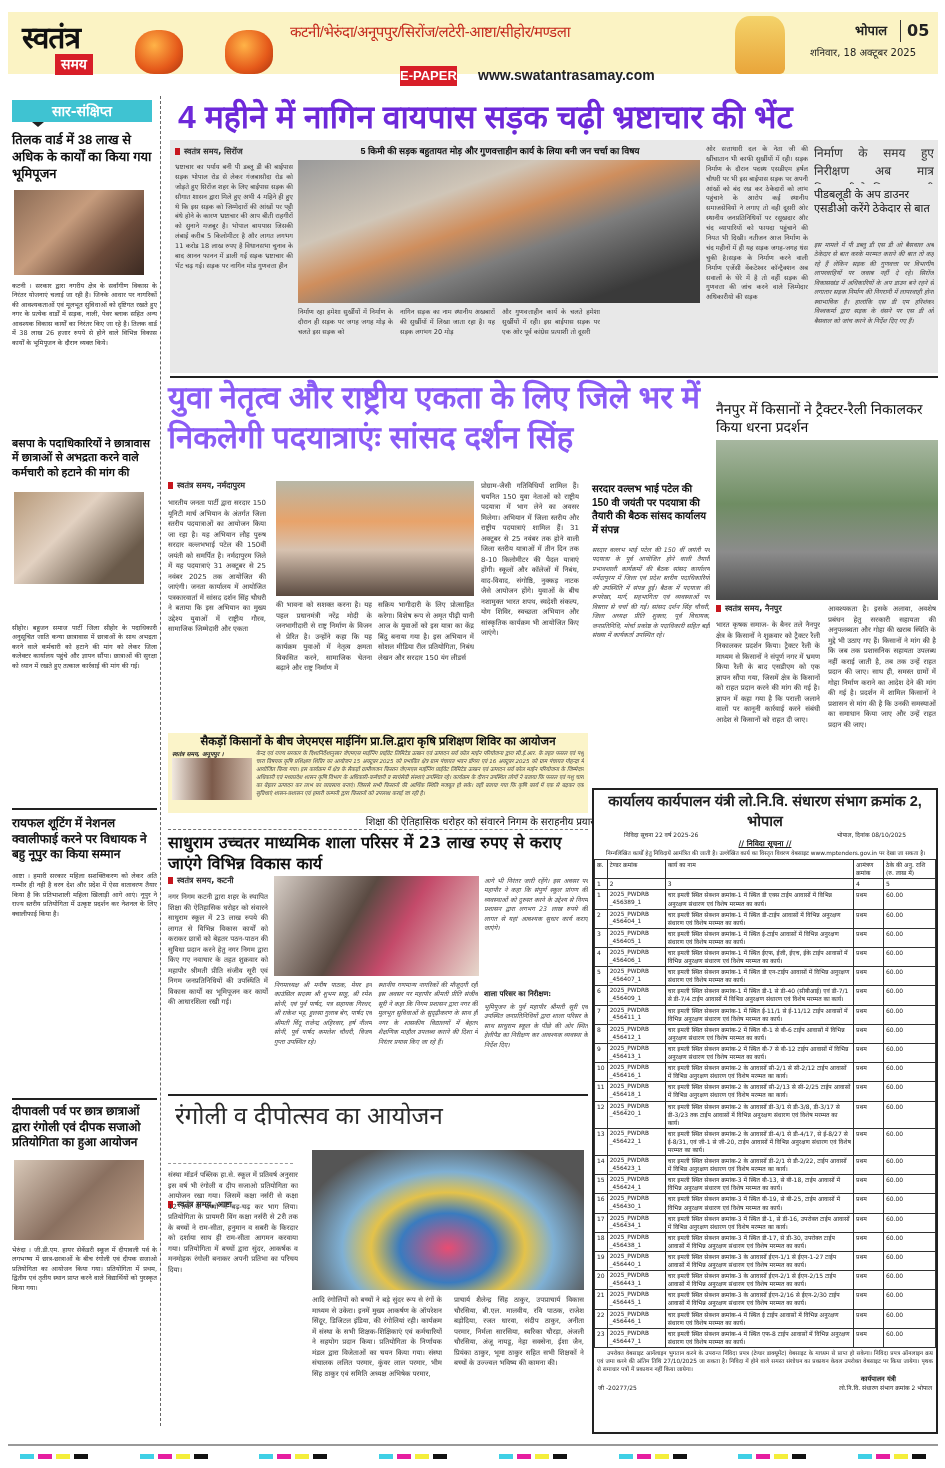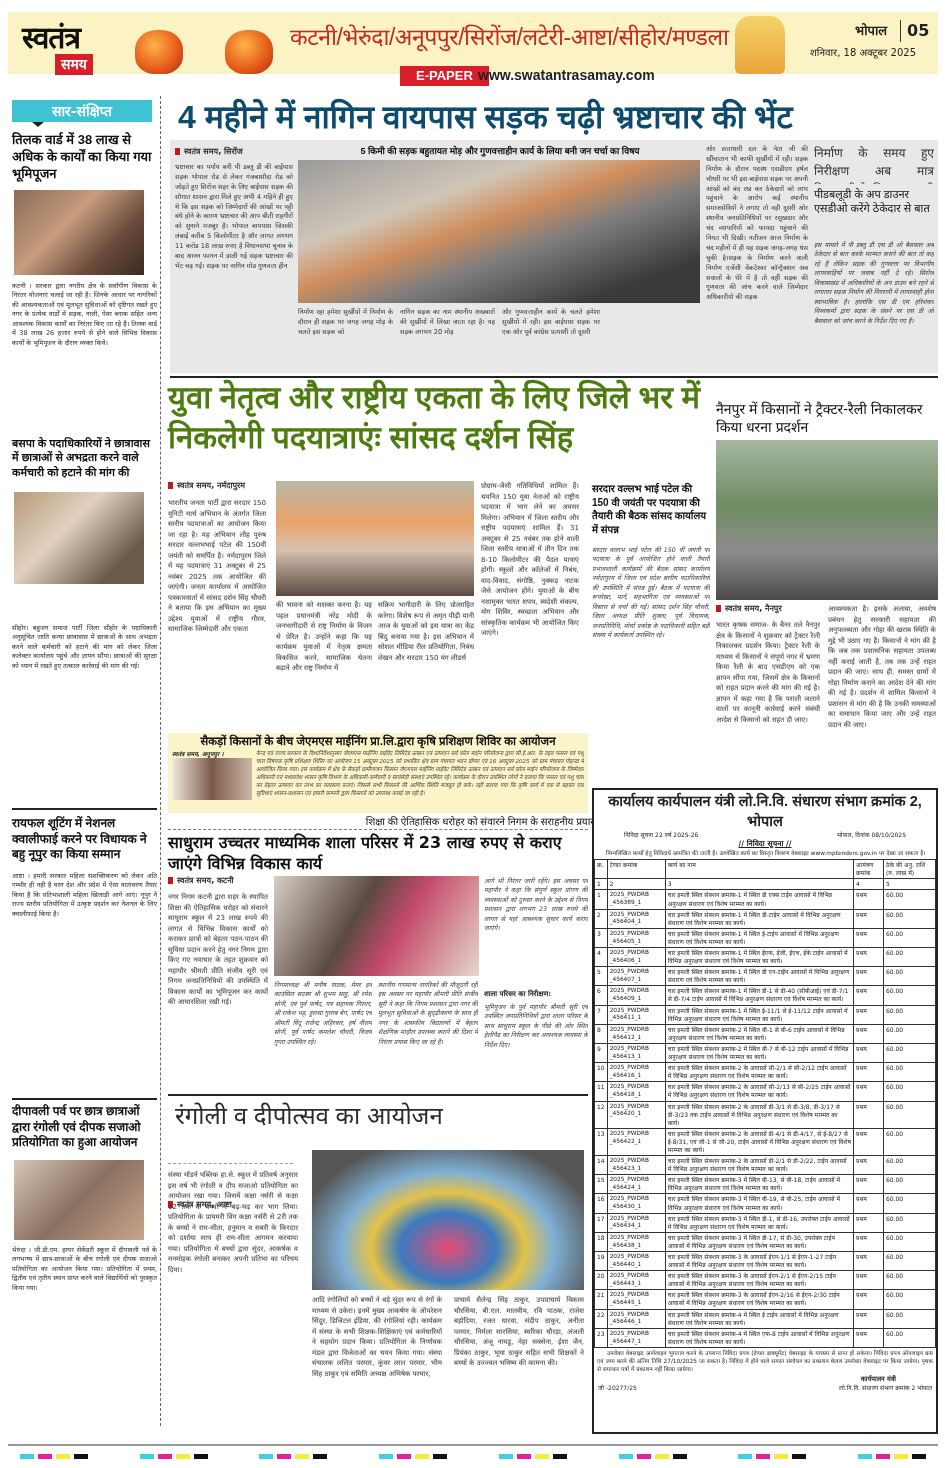--- a/index.html
+++ b/index.html
@@ -5,22 +5,22 @@
 *{box-sizing:border-box;margin:0;padding:0}
 body{width:945px;height:1468px;background:#fff;font-family:"DejaVu Sans",sans-serif;color:#222;position:relative;overflow:hidden;font-size:7px;line-height:1.35}
 .abs{position:absolute}
 
 #masthead{left:8px;top:12px;width:930px;height:62px;background:#fbf3c4}
 #logo-top{left:22px;top:18px;font-family:"DejaVu Serif",serif;font-weight:bold;font-size:30px;color:#111;letter-spacing:-1px}
 #logo-bottom{left:55px;top:54px;background:#d81e28;color:#fff;font-weight:bold;font-size:14px;padding:1px 6px}
 .pot{background:radial-gradient(circle at 40% 35%,#ffb347,#e5591a 60%,#a8300d);border-radius:45% 45% 40% 40%}
 #pot1{left:135px;top:30px;width:48px;height:44px}
 #pot2{left:225px;top:30px;width:48px;height:44px}
-#cities{left:290px;top:22px;font-family:"Liberation Sans",sans-serif;font-size:23px;color:#c52a1e;letter-spacing:-.5px}
-#epaper-badge{left:400px;top:66px;background:#d81e28;color:#fff;font-weight:bold;font-size:13px;padding:1px 16px;font-family:"Liberation Sans",sans-serif}
+#cities{left:290px;top:22px;font-family:"Liberation Sans",sans-serif;font-size:15px;color:#c52a1e;letter-spacing:-.5px}
+#epaper-badge{left:400px;top:66px;background:#d81e28;color:#fff;font-weight:bold;font-size:13px;padding:1px 0;font-family:"Liberation Sans",sans-serif}
 #website{left:478px;top:66px;font-size:14px;font-weight:bold;color:#222;font-family:"Liberation Sans",sans-serif}
 #deity{left:735px;top:16px;width:50px;height:58px;background:linear-gradient(#f4d36a,#e9a53a);border-radius:30% 30% 10% 10%}
 #edition{left:855px;top:22px;font-size:13px;font-weight:bold}
 #page-no{left:900px;top:20px;font-size:16px;font-weight:bold;border-left:1px solid #333;padding-left:6px}
 #dateline{left:810px;top:46px;font-size:10px;font-weight:normal}
 
 .vdash{border-left:1px dashed #666}
 .hrule{border-top:2px solid #222}
 
 .sar{left:12px;top:100px;width:140px;height:22px;background:#3fc3d2;color:#fff;font-weight:bold;font-size:14px;text-align:center;line-height:22px}
@@ -73,36 +73,36 @@
 
 <div class="abs hrule" style="left:12px;top:808px;width:145px"></div>
 <div class="abs lhead" style="left:12px;top:816px;width:145px;font-size:12px">रायफल शूटिंग में नेशनल क्वालीफाई करने पर विधायक ने बहु नूपुर का किया सम्मान</div>
 <div class="abs ltext" style="left:12px;top:872px;width:145px;height:225px">आष्टा । हमारी सरकार महिला सशक्तिकरण को लेकर अति गम्भीर ही नही है वरन देश और प्रदेश में ऐसा वातावरण तैयार किया है कि प्रतिभाशाली महिला खिलाड़ी आगे आएं। नूपुर ने राज्य स्तरीय प्रतियोगिता में उत्कृष्ट प्रदर्शन कर नेशनल के लिए क्वालीफाई किया है।</div>
 
 <div class="abs hrule" style="left:12px;top:1098px;width:145px"></div>
 <div class="abs lhead" style="left:12px;top:1104px;width:145px;font-size:12px">दीपावली पर्व पर छात्र छात्राओं द्वारा रंगोली एवं दीपक सजाओ प्रतियोगिता का हुआ आयोजन</div>
 <div class="abs photo" style="left:14px;top:1160px;width:130px;height:80px;background:linear-gradient(135deg,#d8c8b8,#8a7060 50%,#c7a68c)"></div>
 <div class="abs ltext" style="left:12px;top:1246px;width:145px;height:170px">भेरुंदा । जी.डी.एम. हायर सेकेंडरी स्कूल में दीपावली पर्व के लगभग्ष्य में छात्र-छात्राओं के बीच रंगोली एवं दीपक सजाओ प्रतियोगिता का आयोजन किया गया। प्रतियोगिता में प्रथम, द्वितीय एवं तृतीय स्थान प्राप्त करने वाले विद्यार्थियों को पुरस्कृत किया गया।</div>
 
-<div class="abs mhead" style="left:178px;top:98px;width:760px;font-size:32px;line-height:1.2;color:#0c4a6e">4 महीने में नागिन वायपास सड़क चढ़ी भ्रष्टाचार की भेंट</div>
+<div class="abs mhead" style="left:178px;top:98px;width:760px;font-size:32px;line-height:1.2;color:#6d28d9">4 महीने में नागिन वायपास सड़क चढ़ी भ्रष्टाचार की भेंट</div>
 <div class="abs grey" style="left:170px;top:140px;width:768px;height:233px"></div>
 <div class="abs byline" style="left:175px;top:147px">स्वतंत्र समय, सिरोंज</div>
 <div class="abs ctext" style="left:175px;top:163px;width:118px;height:205px;font-size:6.6px">भ्रष्टाचार का पर्याय बनी पी डब्लू डी की बाईपास सड़क भोपाल रोड से लेकर गंजबासौदा रोड को जोड़ते हुए सिरोंज शहर के लिए बाईपास सड़क की सौगात शासन द्वारा मिले हुए अभी 4 महिने ही हुए थे कि इस सड़क को जिम्मेदारों की आंखों पर पट्टी बंधे होने के कारण भ्रष्टाचार की आप बीती राहगीरों को सुनाने मजबूर है। भोपाल बायपास जिसकी लंबाई करीब 5 किलोमीटर है और लागत लगभग 11 करोड 18 लाख रुपए है विधानसभा चुनाव के बाद आनन फानन में डाली गई सड़क भ्रष्टाचार की भेंट चढ़ गई। सड़क पर नागिन मोड गुणवत्ता हीन</div>
 <div class="abs mhead" style="left:300px;top:145px;width:400px;font-size:9px;text-align:center">5 किमी की सड़क बहुतायत मोड़ और गुणवत्ताहीन कार्य के लिया बनी जन चर्चा का विषय</div>
 <div class="abs" style="left:298px;top:160px;width:402px;height:143px;background:linear-gradient(160deg,#9a9a9a,#d0c6b8 30%,#cf8e5d 45%,#7d7d7d 60%,#3a3a3a 85%)"></div>
 <div class="abs ctext" style="left:298px;top:308px;width:95px;height:60px;font-size:6.6px">निर्माण रहा हमेशा सुर्खीयों में निर्माण के दौरान ही सड़क पर जगह जगह मोड़ के चलते इस सड़क को</div>
 <div class="abs ctext" style="left:400px;top:308px;width:95px;height:60px;font-size:6.6px">नागिन सड़क का नाम स्थानीय अखबारों की सुर्खीयों में लिखा जाता रहा है। यह सड़क लगभग 20 मोड़</div>
 <div class="abs ctext" style="left:502px;top:308px;width:98px;height:60px;font-size:6.6px">और गुणवत्ताहीन कार्य के चलते हमेशा सुर्खीयों में रही। इस बाईपास सड़क पर एक ओर पूर्व कांग्रेस प्रत्याशी तो दूसरी</div>
 <div class="abs ctext" style="left:706px;top:145px;width:102px;height:225px;font-size:6.6px">ओर सत्ताधारी दल के नेता जी की खींचातान भी काफी सुर्खीयों में रही। सड़क निर्माण के दौरान पदस्थ एसडीएम हर्षल चौधरी पर भी इस बाईपास सड़क पर अपनी आंखों को बंद रख कर ठेकेदारों को लाभ पहुंचाने के आरोप कई स्थानीय समाजसेवियों ने लगाए तो वही दूसरी ओर स्थानीय जनप्रतिनिधियों पर रसूखदार और चंद व्यापारियों को फायदा पहुंचाने की नियत भी दिखी। नतीजन आज निर्माण के चंद महीनों में ही यह सड़क जगह-जगह धंस चुकी है।सड़क के निर्माण करने वाली निर्माण एजेंसी वेंकटेश्वर कॉन्ट्रैक्शन अब सवालों के घेरे में है तो वहीं सड़क की गुणवत्ता की जांच करने वाले जिम्मेदार अधिकारीयो की सड़क</div>
 <div class="abs ctext" style="left:814px;top:144px;width:120px;height:40px;font-size:12px">निर्माण के समय हुए निरीक्षण अब मात्र हिस्सबाटी के किस्सा कहानी लोगो की जुबानी पर चढ़े हुए हैं।</div>
 <div class="abs mhead" style="left:814px;top:188px;width:120px;font-size:11px;font-weight:normal;line-height:1.25">पीडबलूडी के अप डाउनर एसडीओ करेंगे ठेकेदार से बात</div>
 <div class="abs itext" style="left:814px;top:240px;width:120px;height:130px">इस मामले में पी डब्लू डी एस डी ओ बैसवाल अब ठेकेदार से बात करके मरम्मत कराने की बात तो कह रहे हैं लेकिन सड़क की गुणवत्ता पर विभागीय लापरवाहियों पर जवाब नहीं दे रहे। सिरोंज विकासखंड में अधिकारियों के अप डाउन बने रहने से लगातार सड़क निर्माण की निगरानी में लापरवाही होना स्वाभाविक है। हालांकि एस डी एम हरिशंकर विश्वकर्मा द्वारा सड़क के धंसने पर एस डी ओ बैसवाल को जांच करने के निर्देश दिए गए हैं।</div>
 <div class="abs hrule" style="left:170px;top:376px;width:768px"></div>
 
-<div class="abs mhead" style="left:168px;top:378px;width:540px;font-size:31px;line-height:1.3;color:#4d7c0f">युवा नेतृत्व और राष्ट्रीय एकता के लिए जिले भर में निकलेगी पदयात्राएंः सांसद दर्शन सिंह</div>
+<div class="abs mhead" style="left:168px;top:378px;width:540px;font-size:31px;line-height:1.3;color:#8b5cf6">युवा नेतृत्व और राष्ट्रीय एकता के लिए जिले भर में निकलेगी पदयात्राएंः सांसद दर्शन सिंह</div>
 <div class="abs byline" style="left:168px;top:481px">स्वतंत्र समय, नर्मदापुरम</div>
 <div class="abs ctext" style="left:168px;top:498px;width:98px;height:230px">भारतीय जनता पार्टी द्वारा सरदार 150 यूनिटी मार्च अभियान के अंतर्गत जिला स्तरीय पदयात्राओं का आयोजन किया जा रहा है। यह अभियान लौह पुरुष सरदार वल्लभभाई पटेल की 150वीं जयंती को समर्पित है। नर्मदापुरम जिले में यह पदयात्राएं 31 अक्टूबर से 25 नवंबर 2025 तक आयोजित की जाएंगी। जनता कार्यालय में आयोजित पत्रकारवार्ता में सांसद दर्शन सिंह चौधरी ने बताया कि इस अभियान का मुख्य उद्देश्य युवाओं में राष्ट्रीय गौरव, सामाजिक जिम्मेदारी और एकता</div>
 <div class="abs" style="left:276px;top:481px;width:198px;height:115px;background:linear-gradient(180deg,#b8b8a8,#e8a36a 35%,#d7c2b0 60%,#5a4a40)"></div>
 <div class="abs ctext" style="left:276px;top:600px;width:96px;height:128px">की भावना को सशक्त करना है। यह पहल प्रधानमंत्री नरेंद्र मोदी के जनभागीदारी से राष्ट्र निर्माण के विजन से प्रेरित है। उन्होंने कहा कि यह कार्यक्रम युवाओं में नेतृत्व क्षमता विकसित करने, सामाजिक चेतना बढ़ाने और राष्ट्र निर्माण में</div>
 <div class="abs ctext" style="left:378px;top:600px;width:96px;height:128px">सक्रिय भागीदारी के लिए प्रोत्साहित करेगा। विशेष रूप से अमृत पीढ़ी यानी आज के युवाओं को इस यात्रा का केंद्र बिंदु बनाया गया है। इस अभियान में सोशल मीडिया रील प्रतियोगिता, निबंध लेखन और सरदार 150 यंग लीडर्स</div>
 <div class="abs ctext" style="left:481px;top:481px;width:98px;height:247px">प्रोग्राम-जैसी गतिविधियाँ शामिल हैं। चयनित 150 युवा नेताओं को राष्ट्रीय पदयात्रा में भाग लेने का अवसर मिलेगा। अभियान में जिला स्तरीय और राष्ट्रीय पदयात्राएं शामिल हैं। 31 अक्टूबर से 25 नवंबर तक होने वाली जिला स्तरीय यात्राओं में तीन दिन तक 8-10 किलोमीटर की पैदल यात्राएं होंगी। स्कूलों और कॉलेजों में निबंध, वाद-विवाद, संगोष्ठि, नुक्कड़ नाटक जैसे आयोजन होंगे। युवाओं के बीच नशामुक्त भारत शपथ, स्वदेशी संकल्प, योग शिविर, स्वच्छता अभियान और सांस्कृतिक कार्यक्रम भी आयोजित किए जाएंगे।</div>
 
 <div class="abs mhead" style="left:592px;top:482px;width:118px;font-size:10px;line-height:1.35">सरदार वल्लभ भाई पटेल की 150 वी जयंती पर पदयात्रा की तैयारी की बैठक सांसद कार्यालय में संपन्न</div>
 <div class="abs itext" style="left:592px;top:545px;width:118px;height:245px">सरदार वल्लभ भाई पटेल की 150 वीं जयंती पर पदयात्रा के पूर्व आयोजित होने वाली तैयारी प्रभावशाली कार्यक्रमों की बैठक सांसद कार्यालय नर्मदापुरम में जिला एवं प्रदेश स्तरीय पदाधिकारियों की उपस्थिति में संपन्न हुई। बैठक में पदयात्रा की रूपरेखा, मार्ग, सहभागिता एवं व्यवस्थाओं पर विस्तार से चर्चा की गई। सांसद दर्शन सिंह चौधरी, जिला अध्यक्ष प्रीति शुक्ला, पूर्व विधायक, जनप्रतिनिधि, मोर्चा प्रकोष्ठ के पदाधिकारी सहित बड़ी संख्या में कार्यकर्ता उपस्थित रहे।</div>
 

